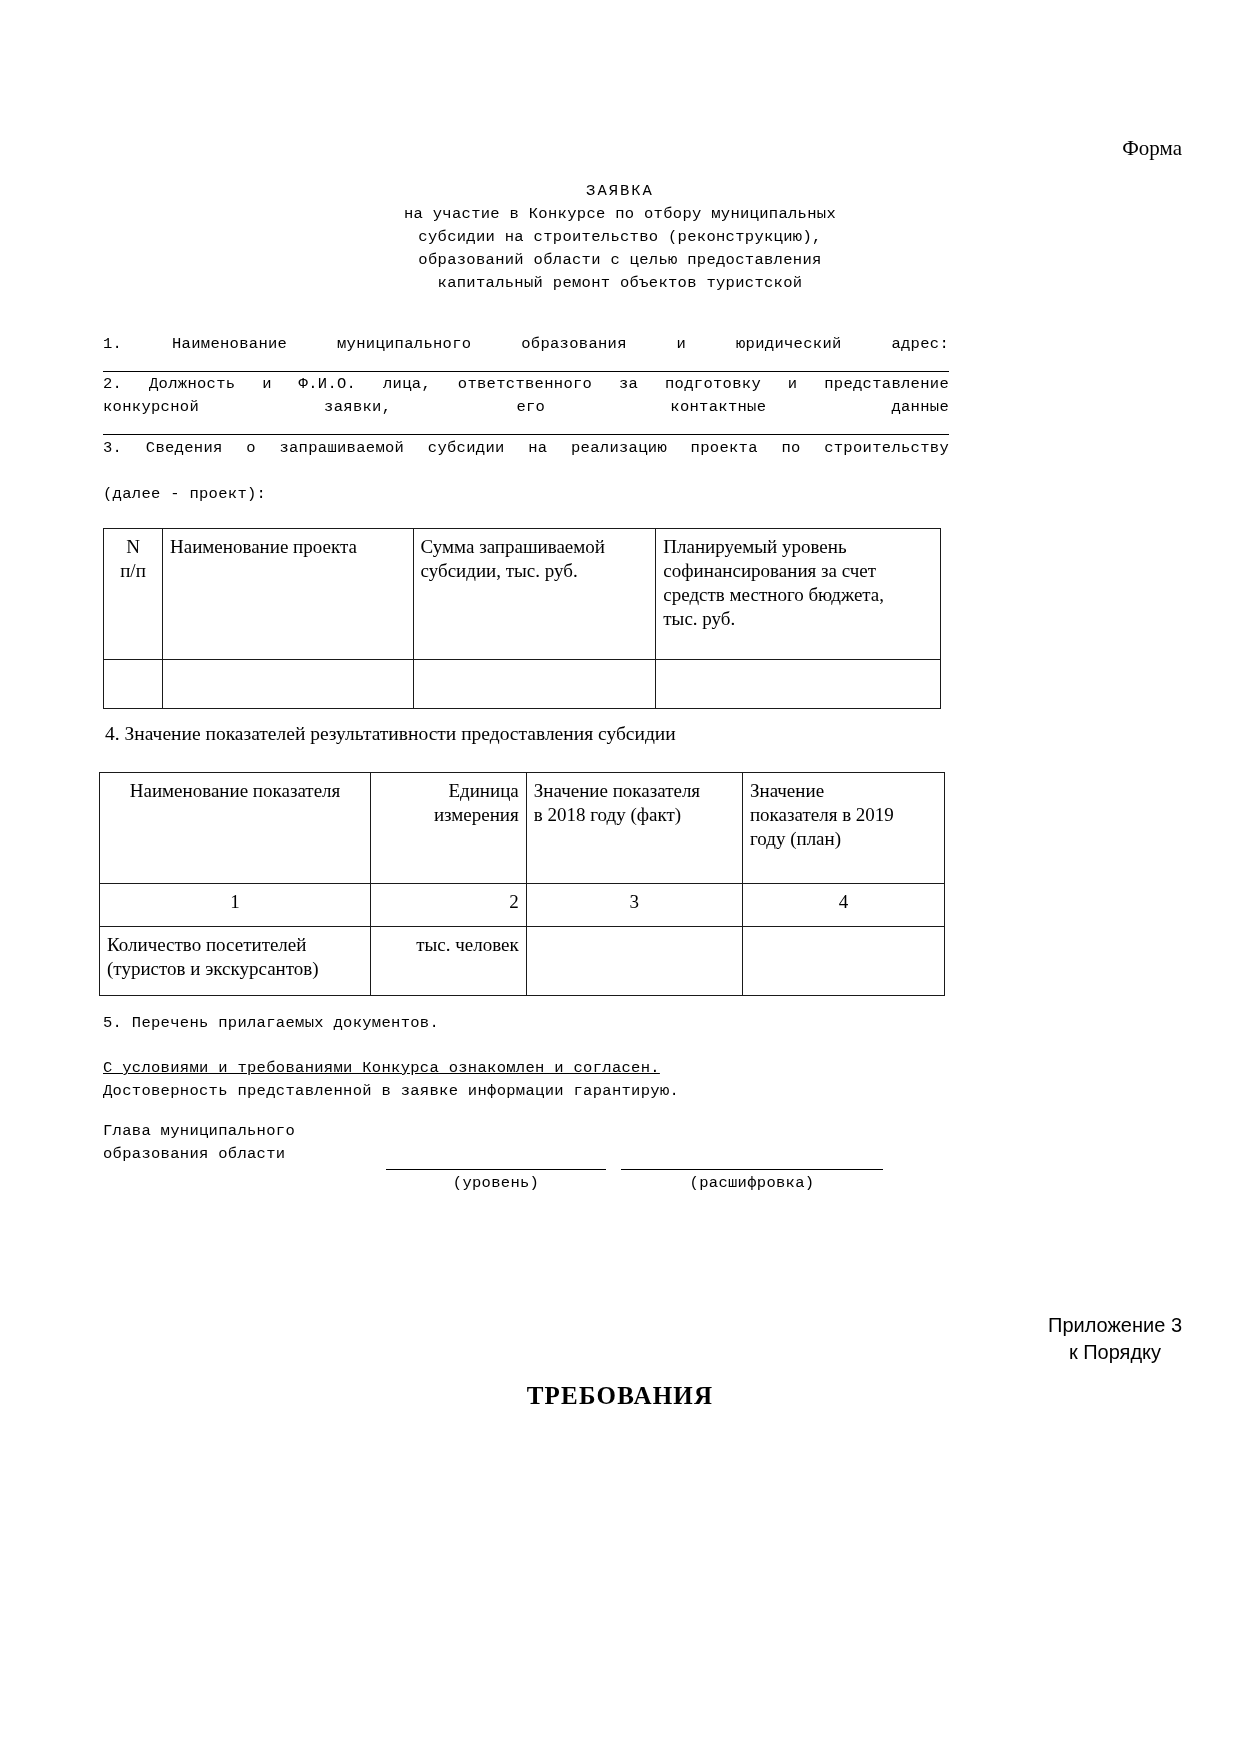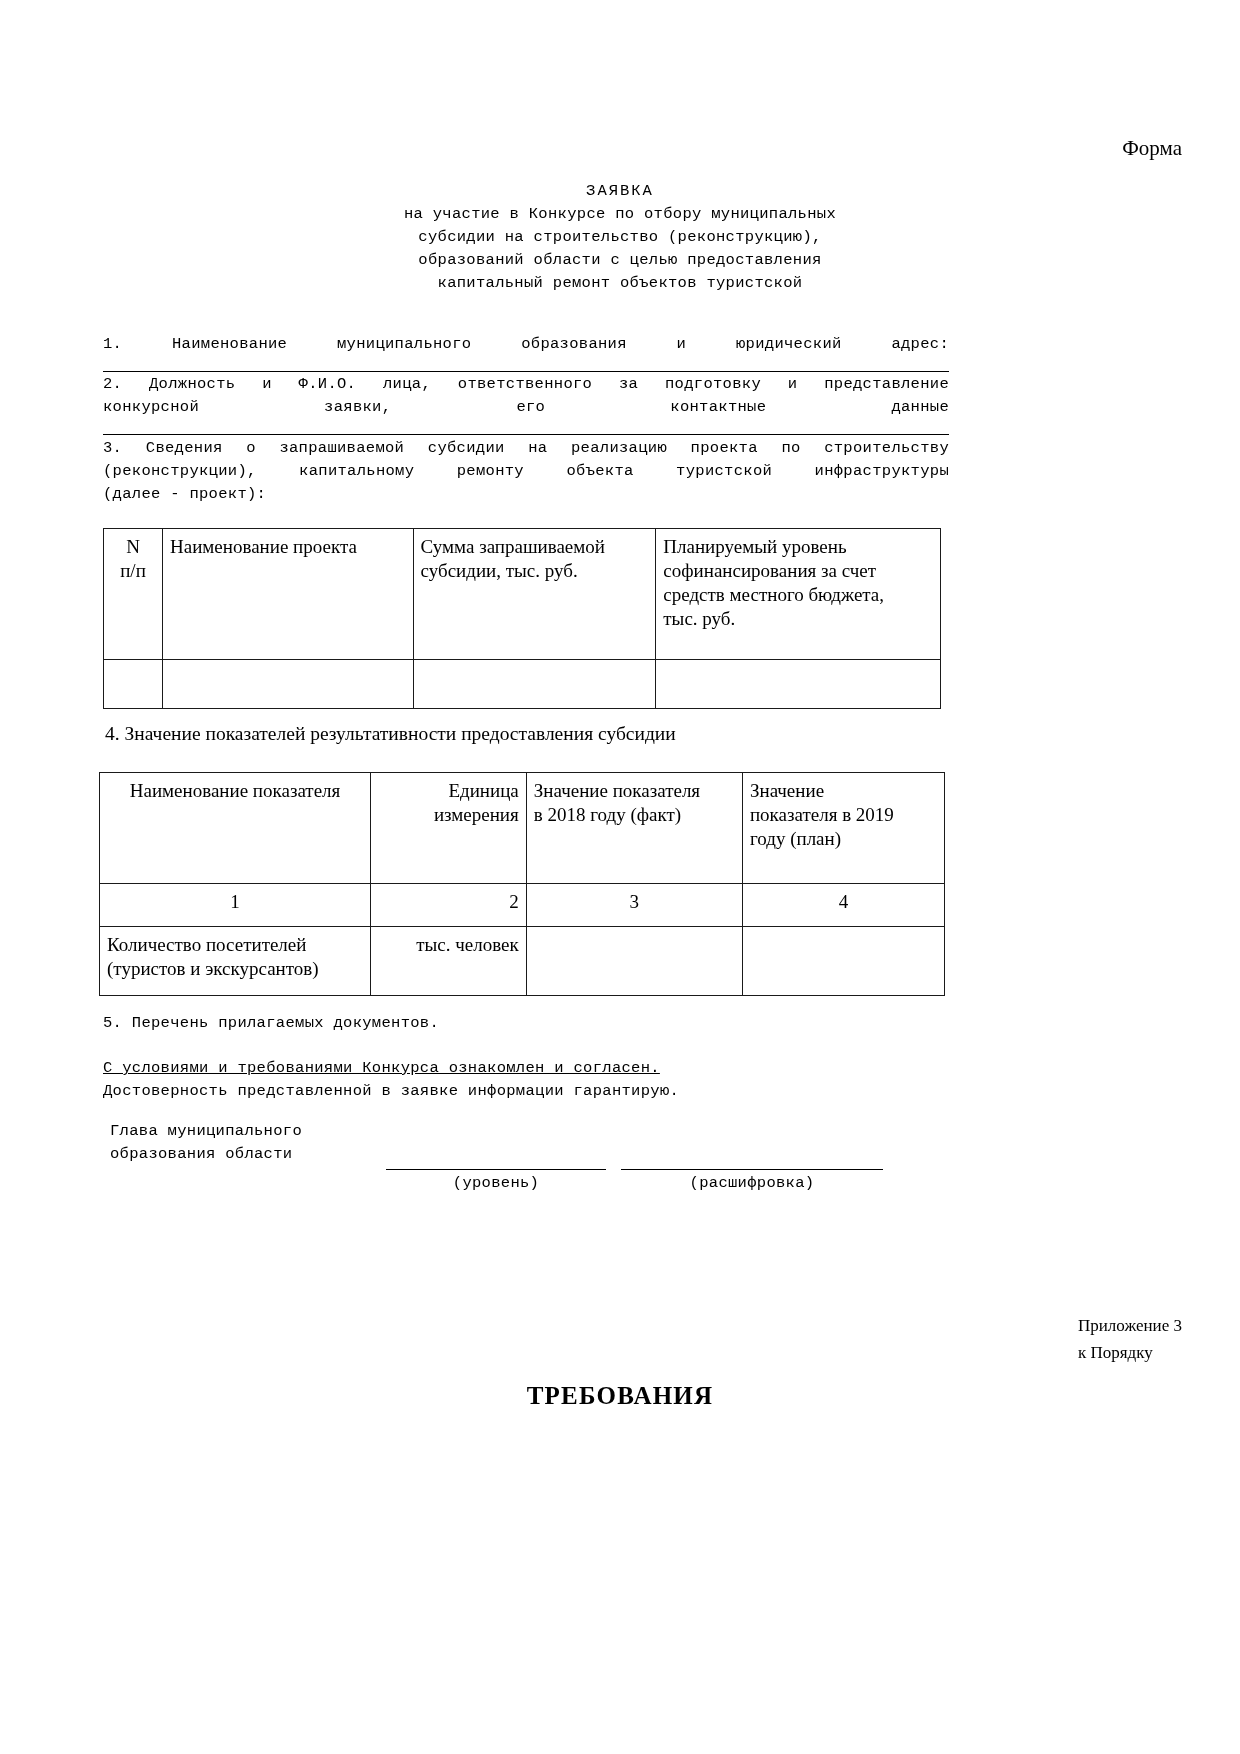--- a/index.html
+++ b/index.html
@@ -129,21 +129,20 @@
   }
   .sig-row {
     position: relative;
     height: 50px;
   }
   .sig-name {
     position: absolute;
     left: 0;
     top: 0;
     white-space: pre;
-    margin-left: 7px;
   }
   .sig-line {
     position: absolute;
     border-bottom: 1px solid #000;
     height: 0;
     top: 42px;
   }
   .sig-line-1 { left: 283px; width: 220px; }
   .sig-line-2 { left: 518px; width: 262px; }
   .sig-cap {
@@ -152,23 +151,23 @@
     text-align: center;
   }
   .sig-cap-1 { left: 283px; width: 220px; }
   .sig-cap-2 { left: 518px; width: 262px; }
 
   
   .appendix {
     position: absolute;
     right: 58px;
     top: 1312px;
-    text-align: left;
-    font-family: Liberation Serif, serif;
-    font-size: 17px;
+    text-align: center;
+    font-family: Liberation Sans, sans-serif;
+    font-size: 20px;
     line-height: 27px;
   }
   .requirements {
     position: absolute;
     left: 0;
     top: 1382px;
     width: 1240px;
     text-align: center;
     font-family: "Liberation Serif", serif;
     font-weight: bold;
@@ -192,21 +191,20 @@
   </div>
 
   <div class="para mono just" style="top:333px;">1. Наименование муниципального образования и юридический адрес:</div>
   <div class="rule" style="top:371px;"></div>
 
   <div class="para mono just" style="top:373px;">2. Должность и Ф.И.О. лица, ответственного за подготовку и представление</div>
   <div class="para mono just" style="top:396px;">конкурсной заявки, его контактные данные</div>
   <div class="rule" style="top:434px;"></div>
 
   <div class="para mono just" style="top:437px;">3. Сведения о запрашиваемой субсидии на реализацию проекта по строительству</div>
-  <div class="para mono just" style="top:460px;">(реконструкции), капитальному ремонту объекта туристской инфраструктуры</div>
   <div class="para mono" style="top:483px;">(далее - проект):</div>
 
   <table class="doc" id="table-projects">
     <tbody>
       <tr class="hrow">
         <td class="c0 ctr">
           <div>N</div>
           <div>п/п</div>
         </td>
         <td class="c1">

